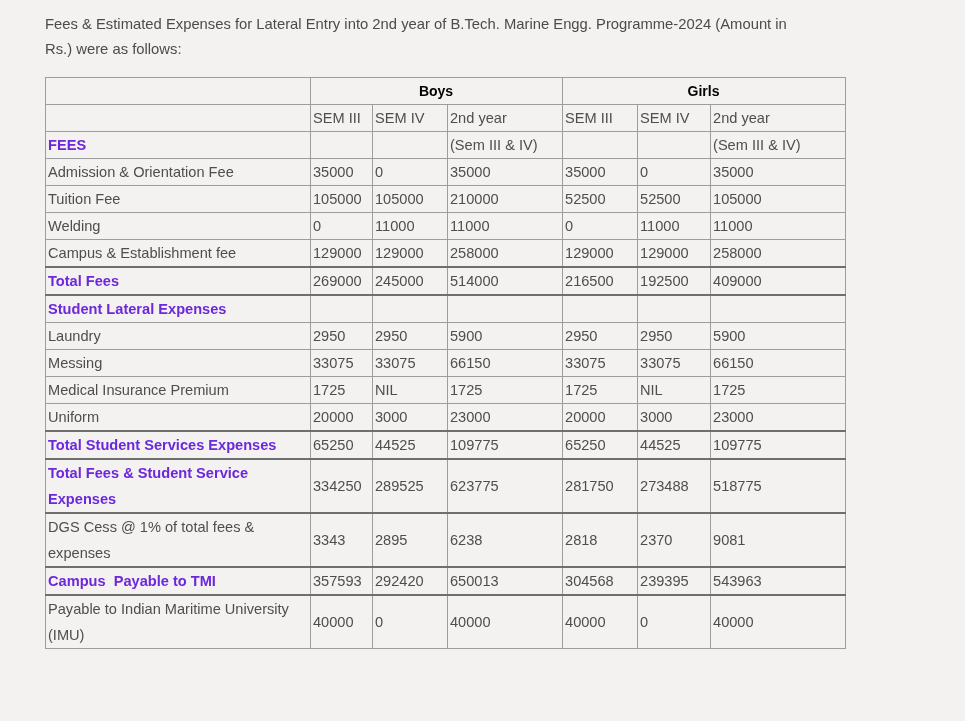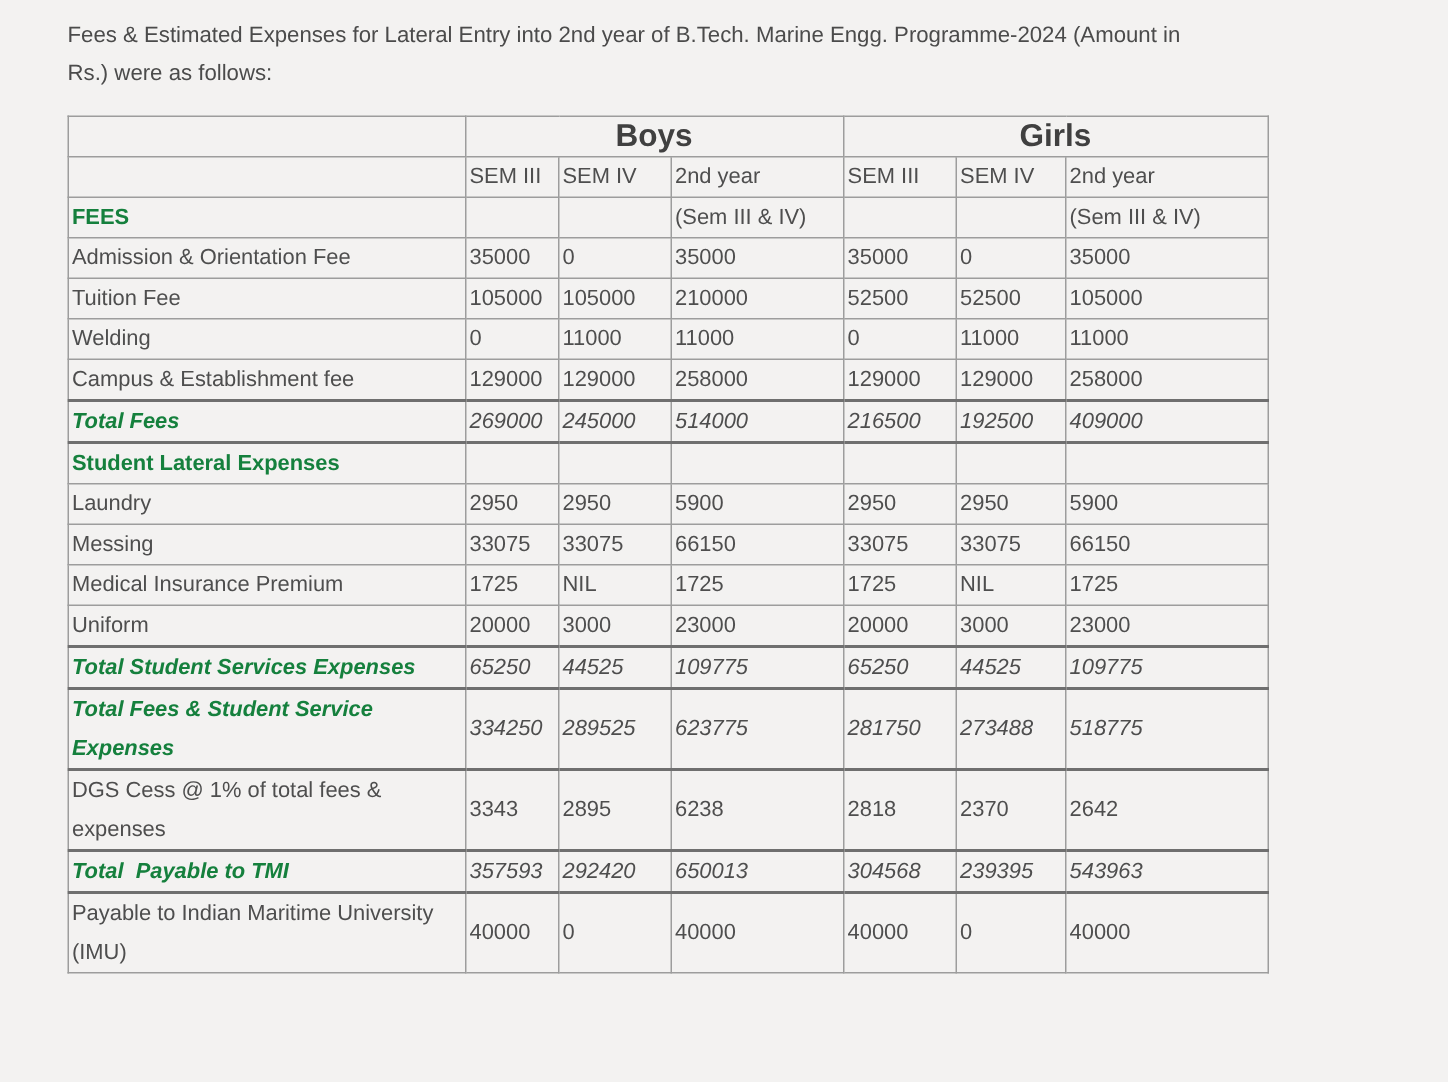--- a/index.html
+++ b/index.html
@@ -35,31 +35,30 @@
     vertical-align: middle;
     height: 26px;
     line-height: 26px;
     padding: 0 3px 0 2px;
     overflow: hidden;
     color: #4e4e4e;
   }
   tr.group-row th {
     text-align: center;
     font-weight: bold;
-    font-size: 21px;
-    color: #404040;
+    font-size: 14px;
+    color: #000000;
   }
   tr.bold td.label, tr.total td.label {
     font-weight: bold;
-    color: #15803d;
+    color: #6d28d9;
   }
   tr.total td {
     border-top: 2px solid #6f6f6f;
     border-bottom: 2px solid #6f6f6f;
-    font-style: italic;
   }
   td.label {
     white-space: pre-wrap;
   }
 </style>
 </head>
 <body>
 
 <div class="page">
 
@@ -209,24 +208,24 @@
           <td>273488</td>
           <td>518775</td>
         </tr>
         <tr>
           <td class="label">DGS Cess @ 1% of total fees &amp; expenses</td>
           <td>3343</td>
           <td>2895</td>
           <td>6238</td>
           <td>2818</td>
           <td>2370</td>
-          <td>2642</td>
-        </tr>
-        <tr class="bold total">
-          <td class="label">Total  Payable to TMI</td>
+          <td>9081</td>
+        </tr>
+        <tr class="bold total">
+          <td class="label">Campus  Payable to TMI</td>
           <td>357593</td>
           <td>292420</td>
           <td>650013</td>
           <td>304568</td>
           <td>239395</td>
           <td>543963</td>
         </tr>
         <tr>
           <td class="label">Payable to Indian Maritime University (IMU)</td>
           <td>40000</td>

